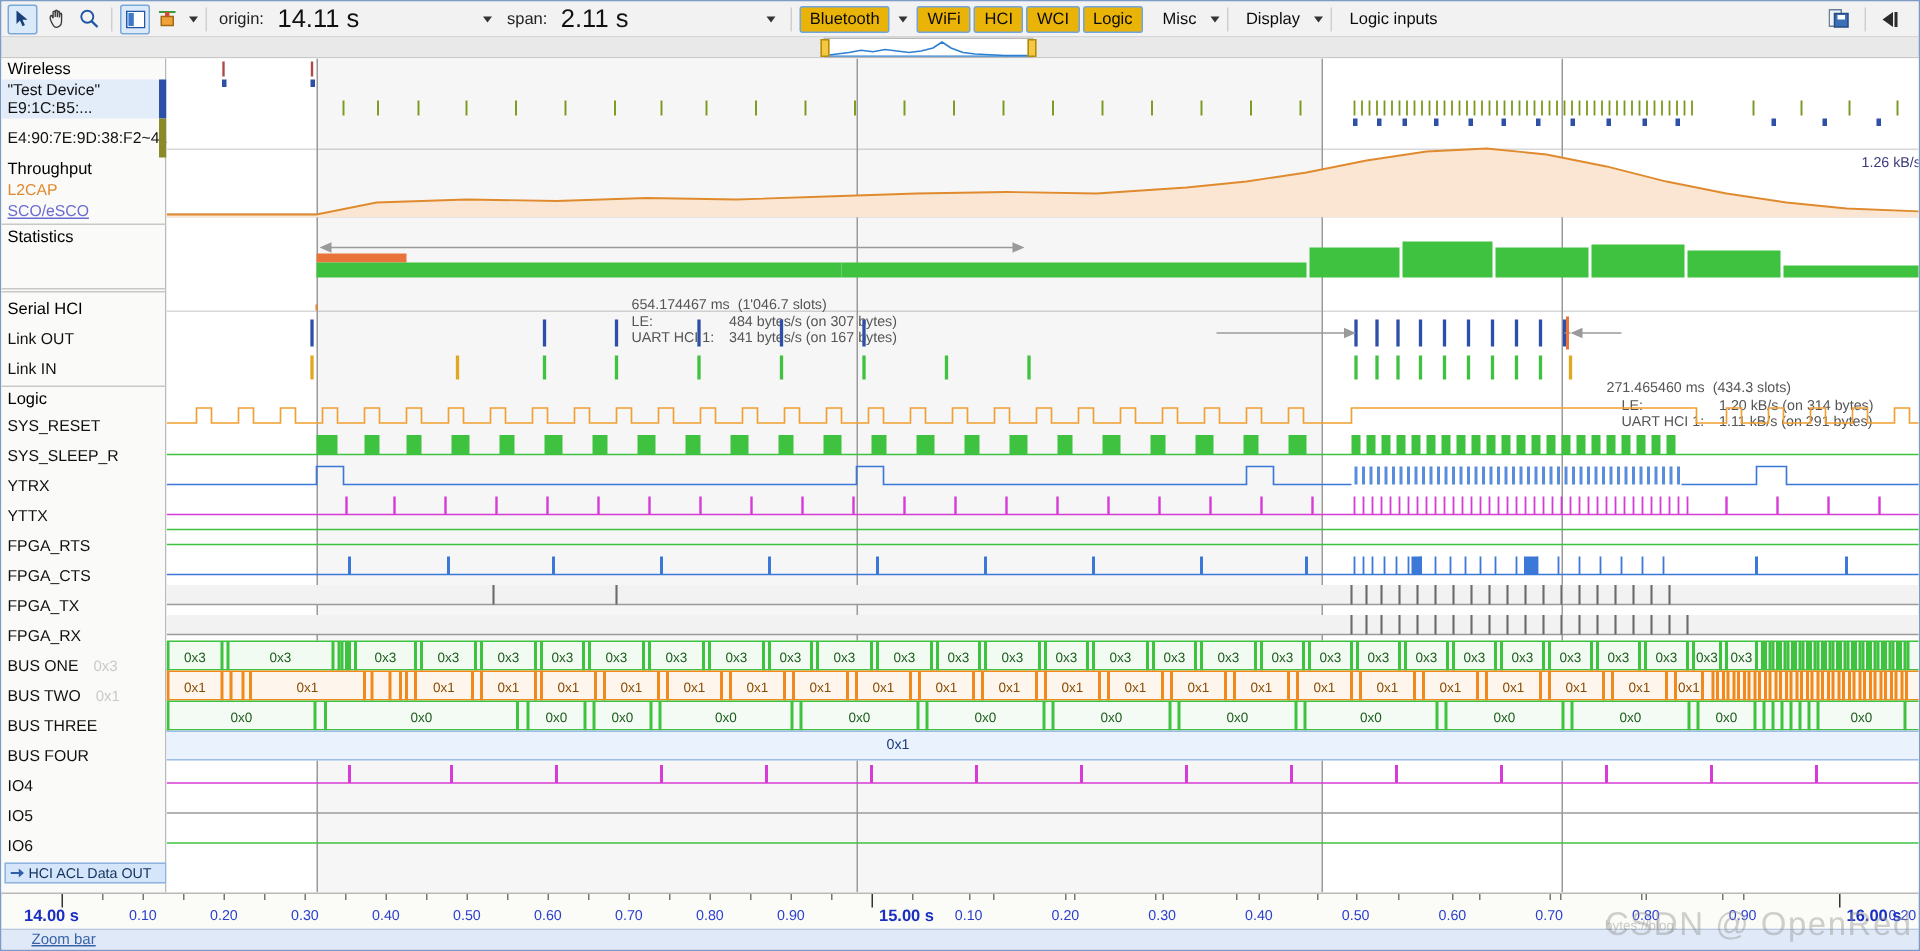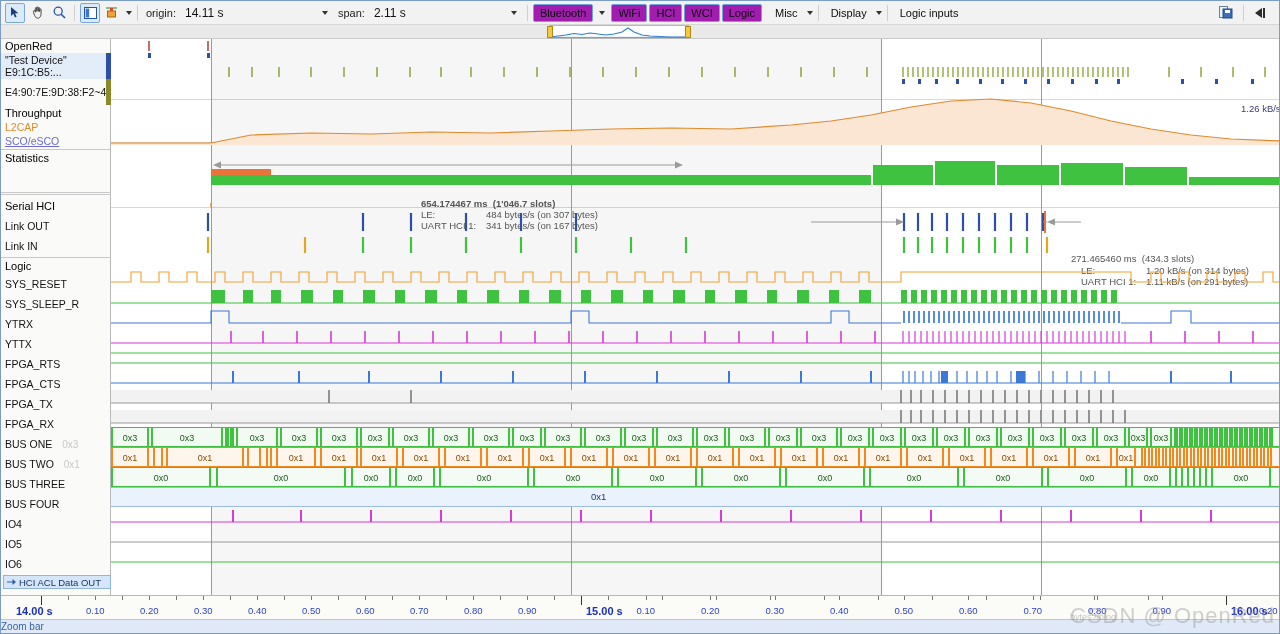--- a/index.html
+++ b/index.html
@@ -28,28 +28,28 @@
 
   
   .toolbar{
     height:24px; flex:0 0 24px; background:#f2f2f2; border-bottom:1px solid #d6d6d6;
     display:flex; align-items:center; gap:2px; padding:0 4px;
   }
   .tb-ico{ width:20px; height:20px; display:flex; align-items:center; justify-content:center; border:1px solid transparent; border-radius:2px; }
   .tb-ico.sel{ border:1px solid #7aa8da; background:#dbeaf9; }
   .tb-sep{ width:1px; height:16px; background:#cfcfcf; margin:0 3px; }
   .tb-label{ font-size:11px; color:#222; margin-left:3px; }
-  .tb-value{ font-size:12px; color:#111; margin-left:6px; }
+  .tb-value{ font-size:17px; color:#111; margin-left:6px; }
   .tb-combo{
     height:18px; min-width:155px; border:1px solid transparent; display:flex; align-items:center;
     justify-content:space-between; padding:0 4px 0 0;
   }
   .caret{ width:0;height:0;border-left:3.5px solid transparent;border-right:3.5px solid transparent;border-top:4px solid #333; }
   .chip{
-    height:18px; padding:0 6px; border:1px solid #6fa4dd; background:#a21caf;
+    height:18px; padding:0 6px; border:1px solid #6fa4dd; background:#eab308;
     display:flex; align-items:center; font-size:11px; color:#0b0b0b; border-radius:2px;
   }
   .chip.plain{ border-color:transparent; background:transparent; }
   .right-tools{ margin-left:auto; display:flex; align-items:center; gap:4px; padding-right:4px; }
 
   
   .overview{
     height:14px; flex:0 0 14px; background:#e9e9e9; border-bottom:1px solid #c9c9c9; position:relative;
   }
   .ov-window{ position:absolute; left:548px; top:0; width:140px; height:14px; background:#fff; border:1px solid #b9b9b9; overflow:hidden;}
@@ -74,21 +74,21 @@
   .annot{ position:absolute; font-size:9.5px; color:#555; white-space:pre; }
 
   
   .ruler{ height:24px; flex:0 0 24px; background:#fbfbf8; border-top:1px solid #b9b9b9; position:relative; }
   .tick{ position:absolute; top:0; width:1px; background:#777; }
   .tick.major{ height:9px; background:#333; }
   .tick.minor{ height:4px; }
   .tlabel{ position:absolute; top:9px; font-size:9.5px; color:#2b3fcf; }
   .tlabel.big{ font-size:11px; font-weight:bold; color:#1a2fc0; }
   .zoombar{ height:14px; flex:0 0 14px; background:#dfe9f7; border-top:1px solid #b9c7de; display:flex; align-items:center; }
-  .zoombar span{ font-size:10px; color:#3a63a8; padding-left:0; }
+  .zoombar span{ font-size:10px; color:#3a63a8; padding-left:20px;text-decoration:underline; }
 
   .hci-tab{
     position:absolute; left:2px; width:108px; height:14px; background:#d6e6fa;
     border:1px solid #8fb4dd; display:flex; align-items:center; gap:3px; padding-left:3px;
     font-size:9.5px; color:#11315e;
   }
   .watermark{
     position:absolute; left:1070px; top:603px; font-size:22px; color:rgba(150,150,150,0.45);
     letter-spacing:1px; pointer-events:none; white-space:nowrap;
   }
@@ -188,21 +188,21 @@
       </svg>
     </div>
     <div class="ov-handle" style="left:546px;"></div>
     <div class="ov-handle" style="left:684px;"></div>
   </div>
 
   <div class="main">
 
     <div class="names">
 
-      <div class="grp-hdr" style="position:absolute;top:0;height:14px;left:0;width:110px;">OpenRed</div>
+      <div class="grp-hdr" style="position:absolute;top:0;height:14px;left:0;width:110px;">Wireless</div>
       <div class="sel-row" style="top:14px;height:26px;">
         <span class="row-lbl" style="height:26px;">"Test Device" E9:1C:B5:...</span>
       </div>
       <div class="tag" style="left:105px;top:14px;height:26px;background:#2e4fa8;"></div>
       <div class="row-lbl" style="position:absolute;top:40px;height:26px;left:0;width:110px;">
         <span>E4:90:7E:9D:38:F2~41:3...</span>
       </div>
       <div class="tag" style="left:105px;top:40px;height:26px;background:#8a8a2a;"></div>
 
       <div class="grp-hdr" style="position:absolute;top:66px;height:15px;left:0;width:110px;">Throughput</div>
@@ -418,21 +418,21 @@
         <rect x="950" y="16" width="62" height="22" fill="#3fc23f"></rect>
         <rect x="1014" y="20" width="62" height="18" fill="#3fc23f"></rect>
         <rect x="1078" y="30" width="92" height="8" fill="#3fc23f"></rect>
       </svg>
 
       <svg width="480" height="34" viewBox="0 0 480 34" style="position:absolute;left:102px;top:113px;">
         <line x1="4" y1="13" x2="466" y2="13" stroke="#9a9a9a" stroke-width="1"></line>
         <path d="M0 13 L8 9.5 L8 16.5 Z" fill="#9a9a9a"></path>
         <path d="M470 13 L462 9.5 L462 16.5 Z" fill="#9a9a9a"></path>
       </svg>
-      <div class="annot" style="left:310px;top:159px;font-weight:bold;">654.174467 ms  (1'046.7 slots)</div>
+      <div class="annot" style="left:310px;top:159px;">654.174467 ms  (1'046.7 slots)</div>
       <div class="annot" style="left:310px;top:170px;">LE:</div>
       <div class="annot" style="left:375px;top:170px;">484 bytes/s (on 307 bytes)</div>
       <div class="annot" style="left:310px;top:181px;">UART HCI 1:</div>
       <div class="annot" style="left:375px;top:181px;">341 bytes/s (on 167 bytes)</div>
 
       <svg width="1170" height="60" viewBox="0 0 1170 60" style="position:absolute;left:0;top:108px;">
 
         <line x1="100" y1="56" x2="100" y2="60" stroke="#e08a2e" stroke-width="1.4"></line>
       </svg>
 

